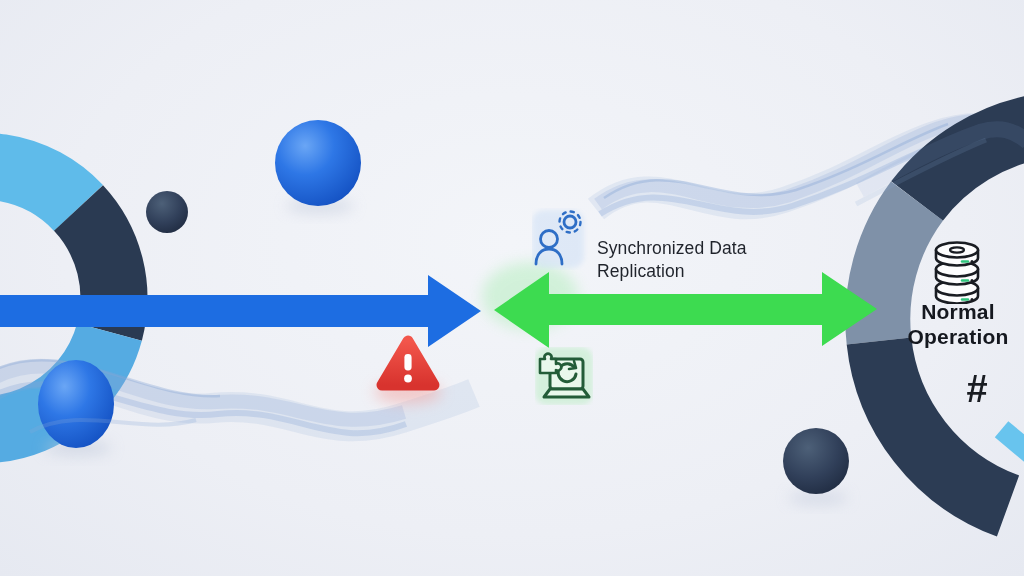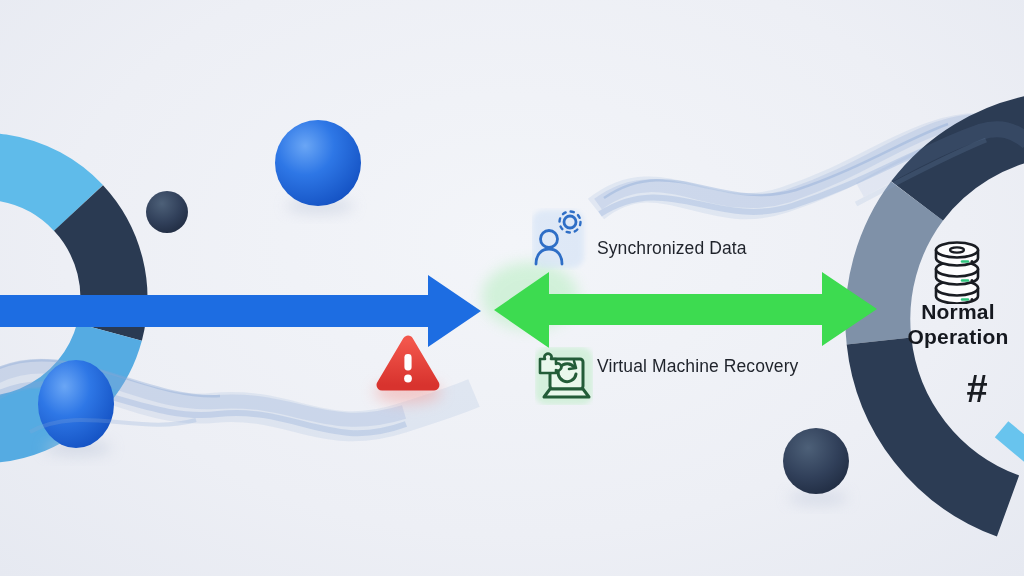--- a/index.html
+++ b/index.html
@@ -135,37 +135,37 @@
         <circle cx="17" cy="31" r="8.5"></circle>
         <path d="M4,56 C4,46 10,41 17,41 C24,41 30,46 30,56"></path>
         <circle cx="38" cy="14" r="6"></circle>
         <circle cx="38" cy="14" r="10.5" stroke-width="2.4" stroke-dasharray="3.2 5.1"></circle>
       </g>
     </svg>
   </div>
 
   <div class="label label-sync">
     <div>Synchronized Data</div>
+    <div>Replication</div>
   </div>
 
   <div class="icon-chip icon-vm">
     <svg width="58" height="58" viewBox="0 0 58 58">
       <rect x="0" y="0" width="58" height="58" rx="12" fill="#c2eecb" opacity="0.6" filter="url(#soft2)"></rect>
       <g fill="none" style="stroke:var(--icongreen)" stroke-width="3" stroke-linecap="round" stroke-linejoin="round">
         <rect x="15" y="12" width="33" height="30" rx="3" fill="#e9f8ec"></rect>
         <path d="M9,50 L54,50 L48,42 L15,42 Z" fill="#e9f8ec"></path>
         <path d="M39.5,20.5 A9,9 0 1 0 41,27"></path>
         <path d="M39,14 L41,21 L34,22" stroke-width="2.6"></path>
         <path d="M5,19 v-7 h5 a3.5,3.5 0 1 1 6,0 h5 v5 a3.5,3.5 0 1 1 0,6 v3 h-16 z" fill="#e9f8ec" stroke-width="2.6"></path>
       </g>
     </svg>
   </div>
 
   <div class="label label-recovery">
-    <div>Virtual Machine Recovery</div>
   </div>
 
   <div class="icon-chip icon-db">
     <svg width="58" height="64" viewBox="0 0 58 64">
       <g stroke="#191c22" stroke-width="2.6" fill="#fdfdfe" stroke-linecap="round">
         <path d="M8,48 v8 a21,7.5 0 0 0 42,0 v-8"></path>
         <ellipse cx="29" cy="48" rx="21" ry="7.5"></ellipse>
         <path d="M8,29 v8 a21,7.5 0 0 0 42,0 v-8"></path>
         <ellipse cx="29" cy="29" rx="21" ry="7.5"></ellipse>
         <path d="M8,10 v8 a21,7.5 0 0 0 42,0 v-8"></path>

